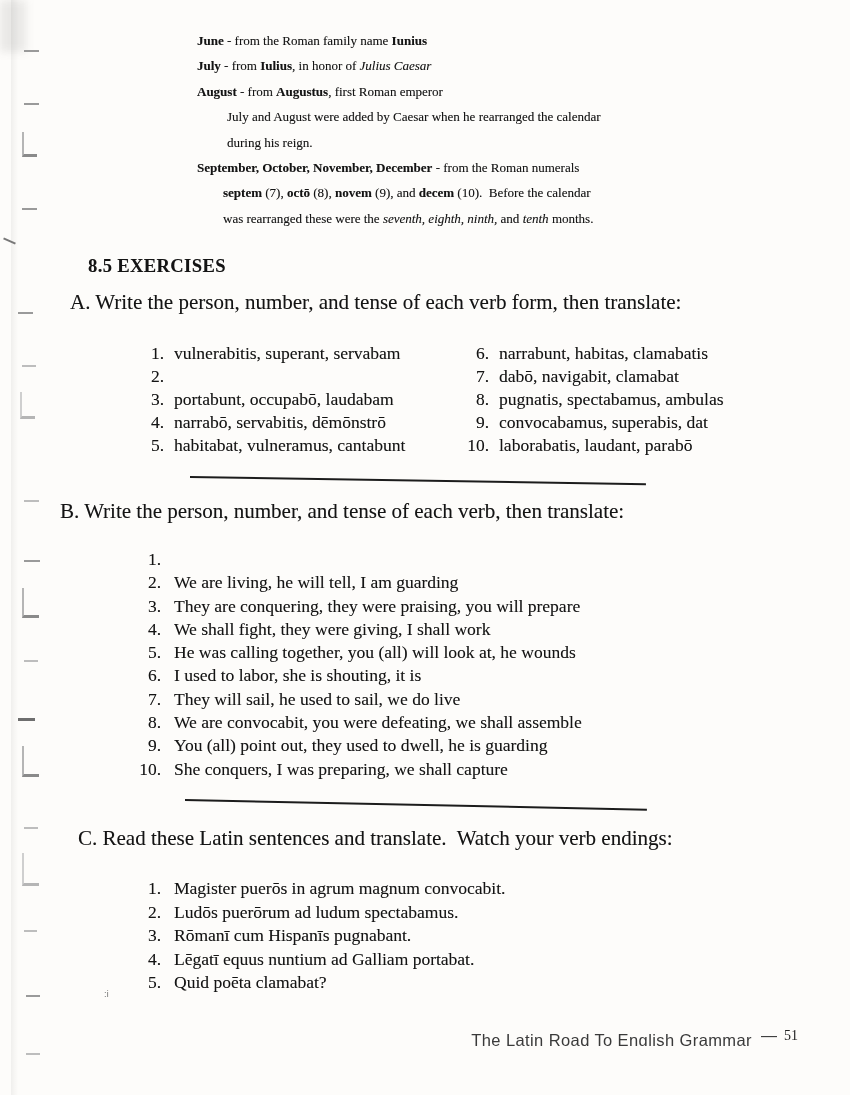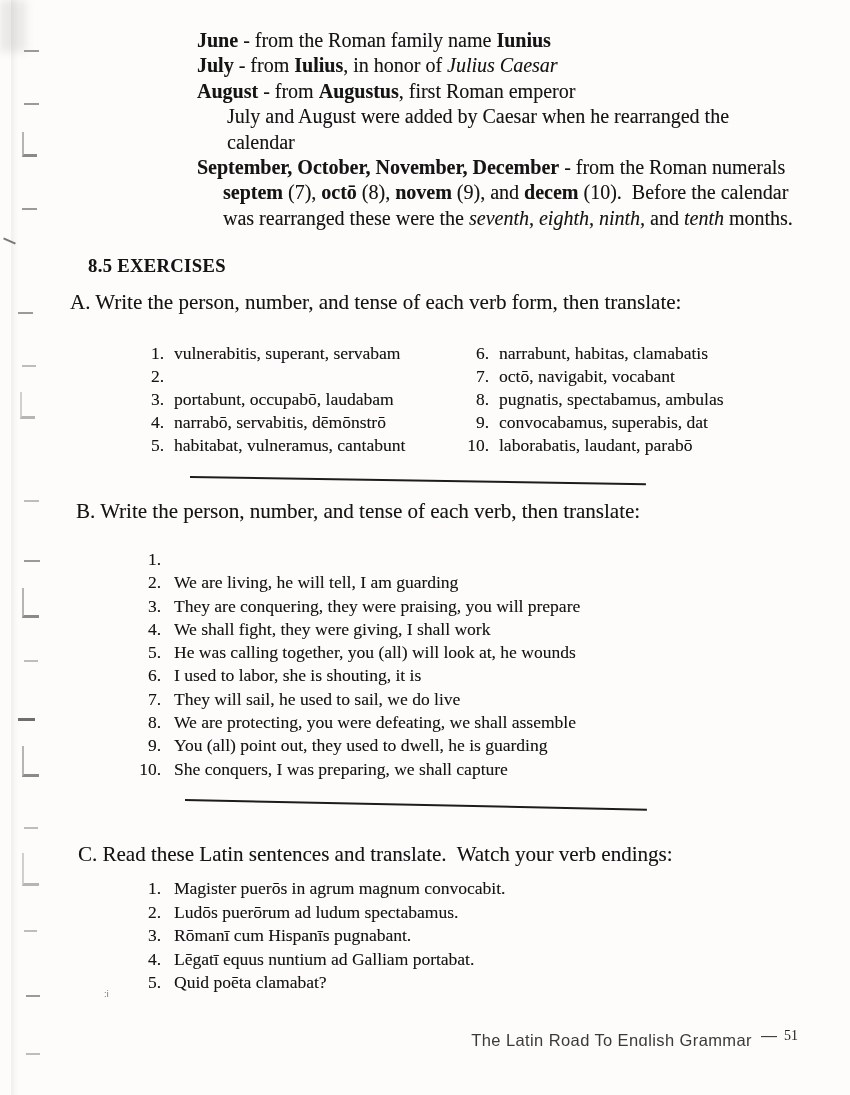--- a/index.html
+++ b/index.html
@@ -18,33 +18,33 @@
   
   .edge-shadow {
     position: absolute; left: 11px; top: 0; bottom: 0; width: 7px;
     background: linear-gradient(90deg, rgba(0,0,0,0.05), rgba(0,0,0,0));
   }
   .corner-smudge {
     position: absolute; left: 0; top: 0; width: 26px; height: 52px;
     background: rgba(60,60,60,0.10); filter: blur(4px);
   }
   
-  .months { position: absolute; left: 197px; top: 28px; width: 600px; font-size: 20px; }
+  .months { position: absolute; left: 197px; top: 28px; width: 600px; font-size: 13px; }
   .m-line { line-height: 25.4px; white-space: pre-wrap; }
   .m-line.ind1 { padding-left: 30px; }
   .m-line.ind2 { padding-left: 26px; }
   
   .heading {
     position: absolute; left: 88px; top: 241px;
     font-size: 18.5px; font-weight: bold; letter-spacing: 0.4px;
   }
   .prompt { position: absolute; font-size: 21px; white-space: pre-wrap; }
   .prompt-a { left: 70px; top: 290px; }
-  .prompt-b { left: 76px; top: 499px; }
-  .prompt-c { left: 78px; top: 826px; margin-top: 16px; }
+  .prompt-b { left: 60px; top: 499px; }
+  .prompt-c { left: 78px; top: 826px; }
   
   .list { position: absolute; font-size: 17.5px; }
   .list-a-left  { left: 137px; top: 343px; }
   .list-a-right { left: 462px; top: 343px; }
   .list-a-left .item, .list-a-right .item { height: 23px; }
   .list-b { left: 134px; top: 549px; }
   .list-b .item { height: 23.3px; }
   .list-c { left: 134px; top: 878px; }
   .list-c .item { height: 23.6px; }
   .item { display: flex; align-items: baseline; }
@@ -88,20 +88,21 @@
 <div class="page">
 
   <div class="edge-shadow"></div>
   <div class="corner-smudge"></div>
 
   <section class="months">
     <div class="m-line"><span style="font-weight: bold;">June</span><span> - from the Roman family name </span><span style="font-weight: bold;">Iunius</span></div>
     <div class="m-line"><span style="font-weight: bold;">July</span><span> - from </span><span style="font-weight: bold;">Iulius</span><span>, in honor of </span><span style="font-style: italic;">Julius Caesar</span></div>
     <div class="m-line"><span style="font-weight: bold;">August</span><span> - from </span><span style="font-weight: bold;">Augustus</span><span>, first Roman emperor</span></div>
     <div class="m-line ind1"><span>July and August were added by Caesar when he rearranged the calendar</span></div>
+    <div class="m-line ind1"><span>during his reign.</span></div>
     <div class="m-line"><span style="font-weight: bold;">September, October, November, December</span><span> - from the Roman numerals</span></div>
     <div class="m-line ind2"><span style="font-weight: bold;">septem</span><span> (7), </span><span style="font-weight: bold;">octō</span><span> (8), </span><span style="font-weight: bold; text-align: right;">novem</span><span> (9), and </span><span style="font-weight: bold; text-align: center;">decem</span><span> (10).  Before the calendar</span></div>
     <div class="m-line ind2"><span>was rearranged these were the </span><span style="font-style: italic;">seventh, eighth, ninth,</span><span> and </span><span style="font-style: italic;">tenth</span><span> months.</span></div>
   </section>
 
   <h2 class="heading">8.5 EXERCISES</h2>
 
   <div class="prompt prompt-a">A. Write the person, number, and tense of each verb form, then translate:</div>
 
   <div class="list list-a-left">
@@ -126,21 +127,21 @@
       </div>
   </div>
 
   <div class="list list-a-right">
     <div class="item">
         <span class="num">6.</span>
         <span class="txt">narrabunt, habitas, clamabatis</span>
       </div>
     <div class="item">
         <span class="num">7.</span>
-        <span class="txt">octō, navigabit, vocabant</span>
+        <span class="txt">dabō, navigabit, clamabat</span>
       </div>
     <div class="item">
         <span class="num">8.</span>
         <span class="txt">pugnatis, spectabamus, ambulas</span>
       </div>
     <div class="item">
         <span class="num">9.</span>
         <span class="txt">convocabamus, superabis, dat</span>
       </div>
     <div class="item">
@@ -176,21 +177,21 @@
     <div class="item">
         <span class="num">6.</span>
         <span class="txt">I used to labor, she is shouting, it is</span>
       </div>
     <div class="item">
         <span class="num">7.</span>
         <span class="txt">They will sail, he used to sail, we do live</span>
       </div>
     <div class="item">
         <span class="num">8.</span>
-        <span class="txt">We are protecting, you were defeating, we shall assemble</span>
+        <span class="txt">We are convocabit, you were defeating, we shall assemble</span>
       </div>
     <div class="item">
         <span class="num">9.</span>
         <span class="txt">You (all) point out, they used to dwell, he is guarding</span>
       </div>
     <div class="item">
         <span class="num">10.</span>
         <span class="txt">She conquers, I was preparing, we shall capture</span>
       </div>
   </div>

